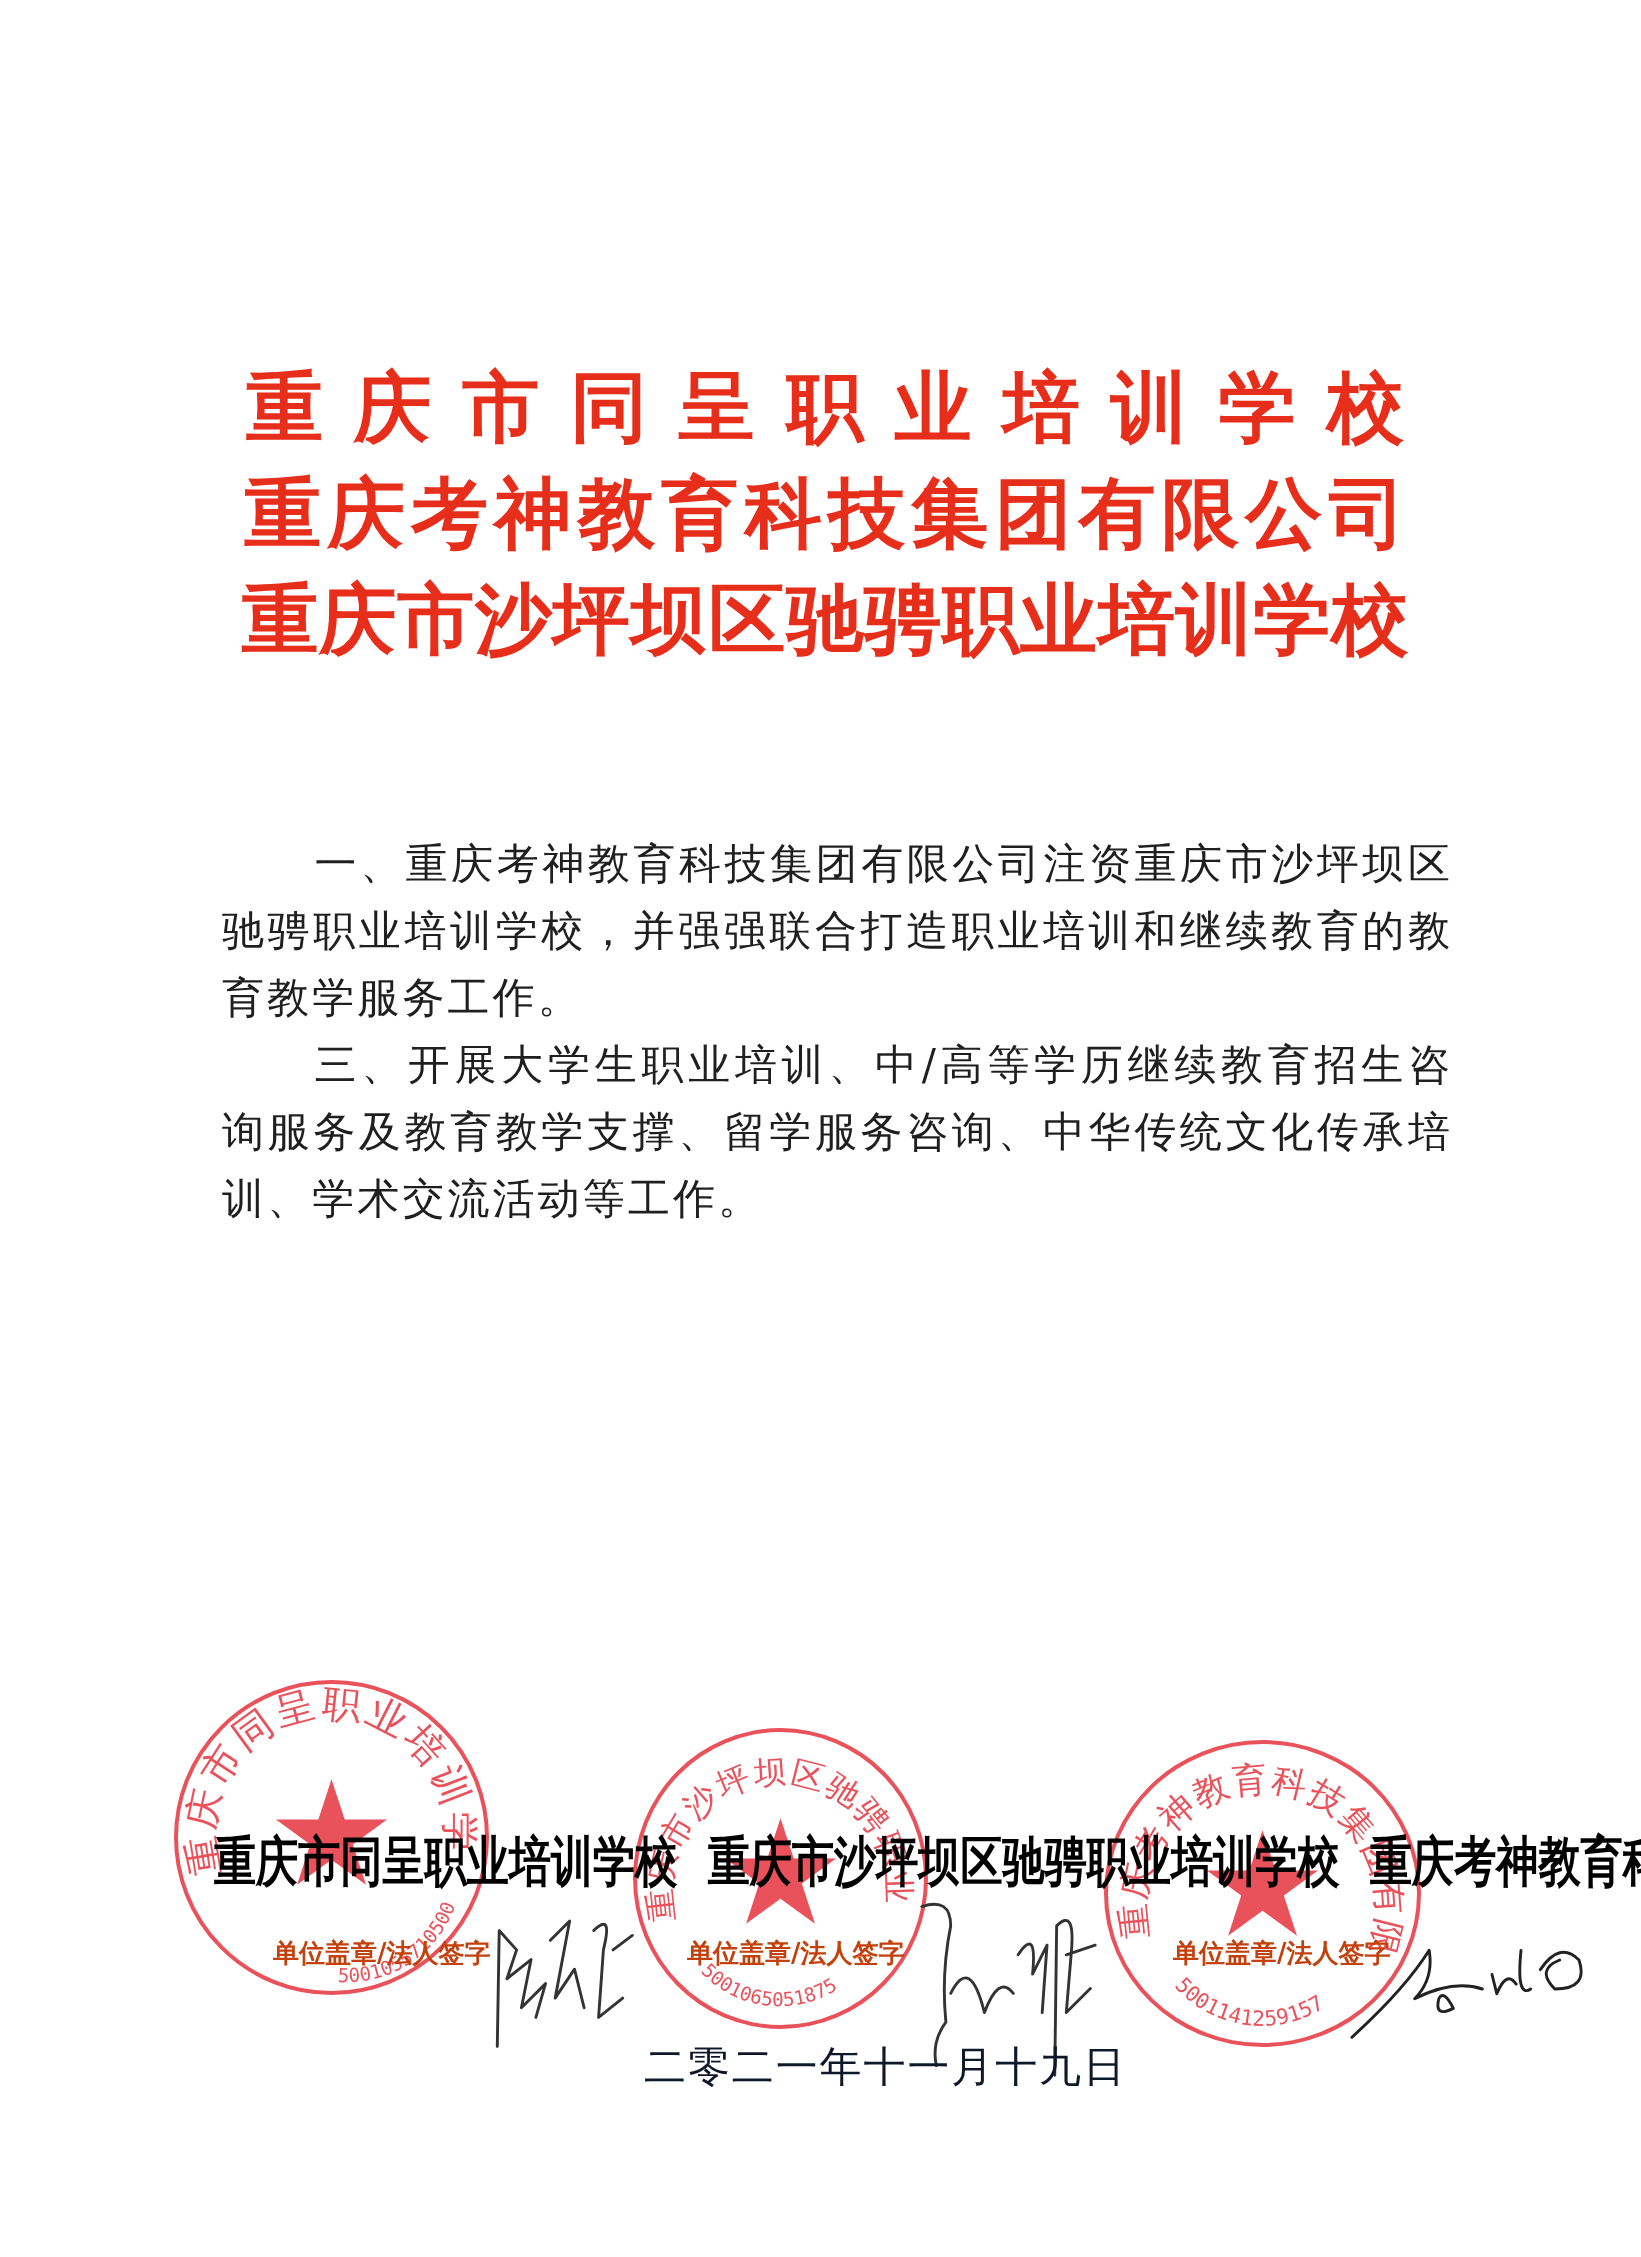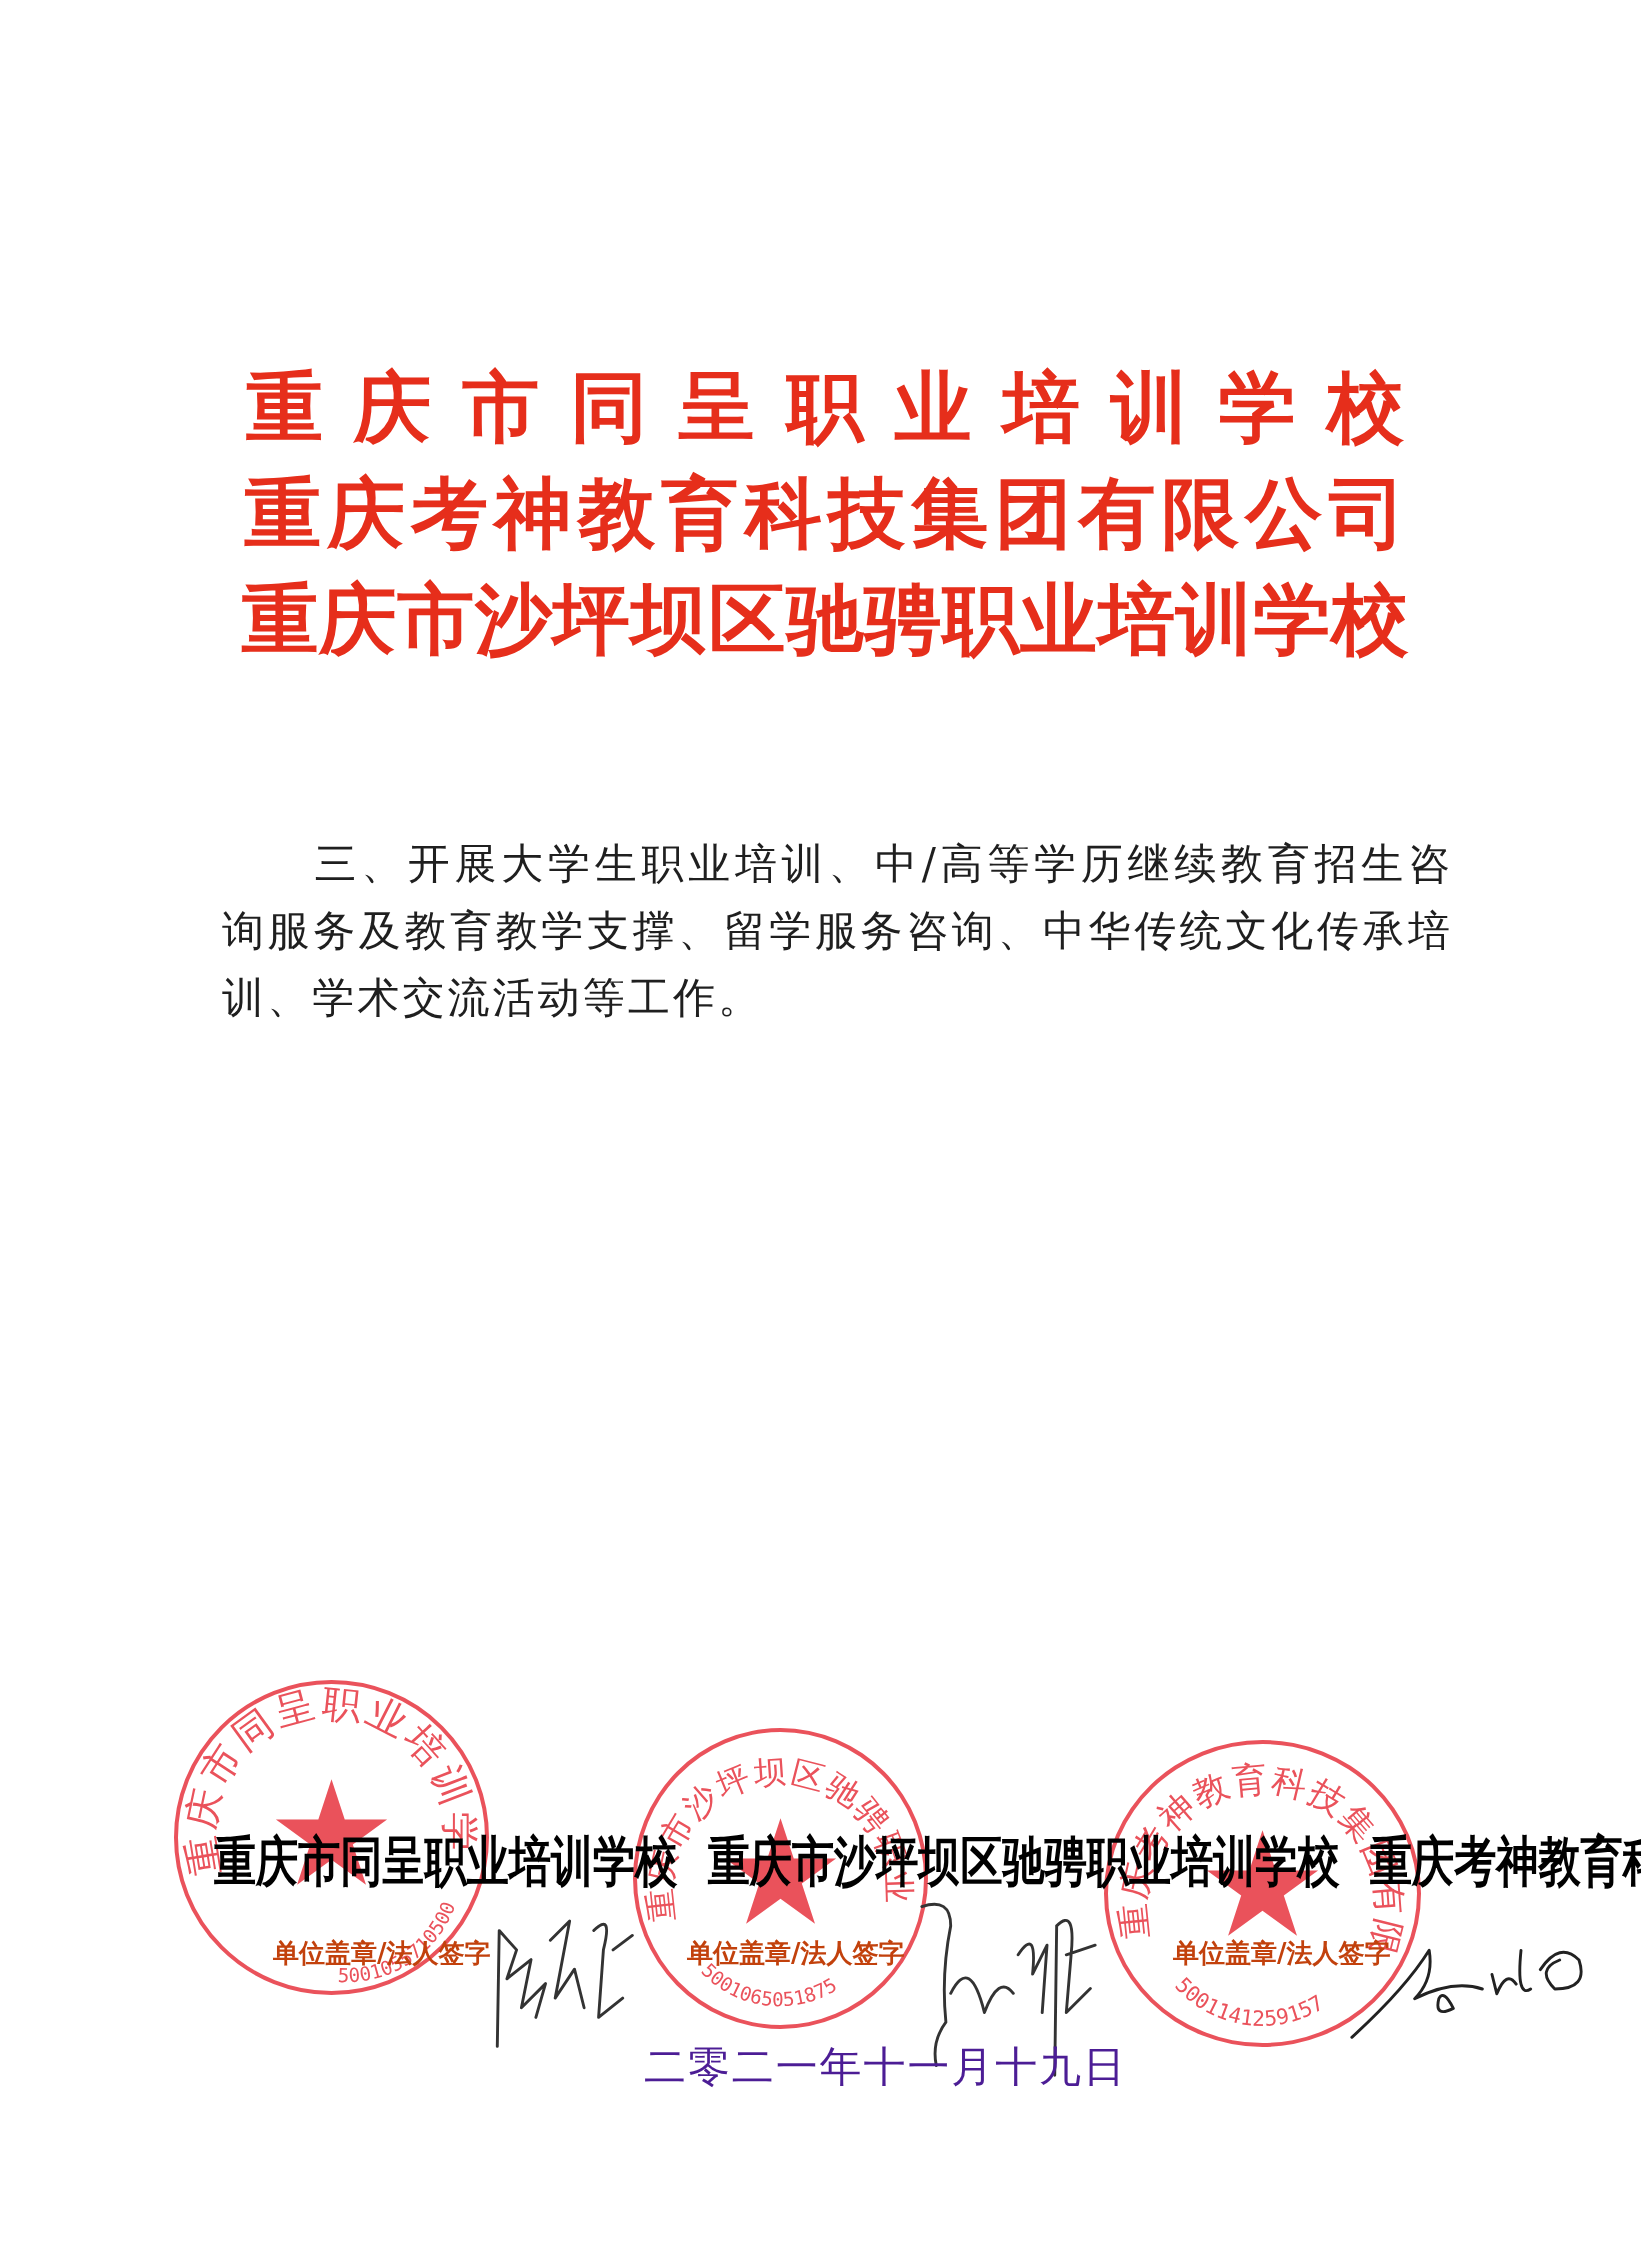--- a/index.html
+++ b/index.html
@@ -33,21 +33,21 @@
               font-weight: bold; font-size: 54px; line-height: 77px; color: #000;
               transform: scaleX(0.78); transform-origin: left center; white-space: nowrap; }
   .sign-row span { display: inline-block; }
 
   .seal-label { position: absolute; top: 1936px; font-family: "DejaVu Sans", sans-serif;
                 font-weight: bold; font-size: 26px; color: #c2410c; white-space: nowrap; }
 
   .signature { position: absolute; }
 
   .date { position: absolute; left: 644px; top: 2039px; font-family: Liberation Sans, sans-serif;
-          font-size: 42px; letter-spacing: 1.9px; color: #4c1d95; }
+          font-size: 42px; letter-spacing: 1.9px; color: #0f172a; }
 </style>
 </head>
 <body>
 
 <div class="titles">
   <div class="title-line">
       <span>重</span>
       <span>庆</span>
       <span>市</span>
       <span>同</span>
@@ -88,20 +88,21 @@
       <span>职</span>
       <span>业</span>
       <span>培</span>
       <span>训</span>
       <span>学</span>
       <span>校</span>
     </div>
 </div>
 
 <div class="body">
+  <p>一、重庆考神教育科技集团有限公司注资重庆市沙坪坝区驰骋职业培训学校，并强强联合打造职业培训和继续教育的教育教学服务工作。</p>
   <p>三、开展大学生职业培训、中/高等学历继续教育招生咨询服务及教育教学支撑、留学服务咨询、中华传统文化传承培训、学术交流活动等工作。</p>
 </div>
 
 <div class="stamp" style="left:174px; top:1680px; width:315px; height:315px;">
   <div class="star" style="top:77px;">★</div>
   <svg width="315" height="315" viewBox="0 0 326 326">
     <defs>
         <path id="arc1" d="M 50 200 A 120 120 0 1 1 276 200"></path>
           <path id="arcn1" d="M 70 240 A 115 115 0 0 0 290 150"></path>
       </defs>

